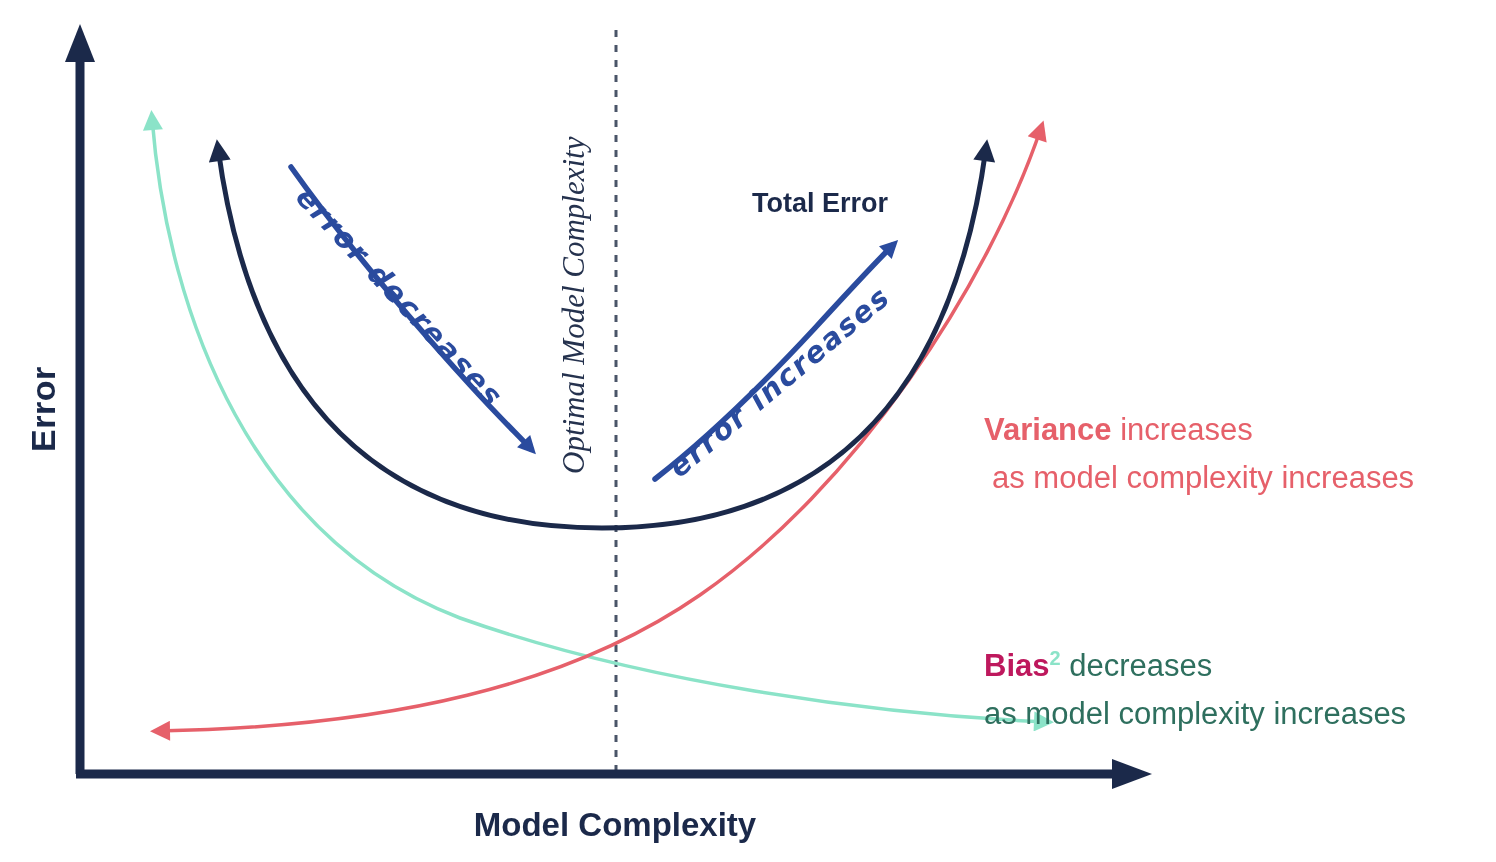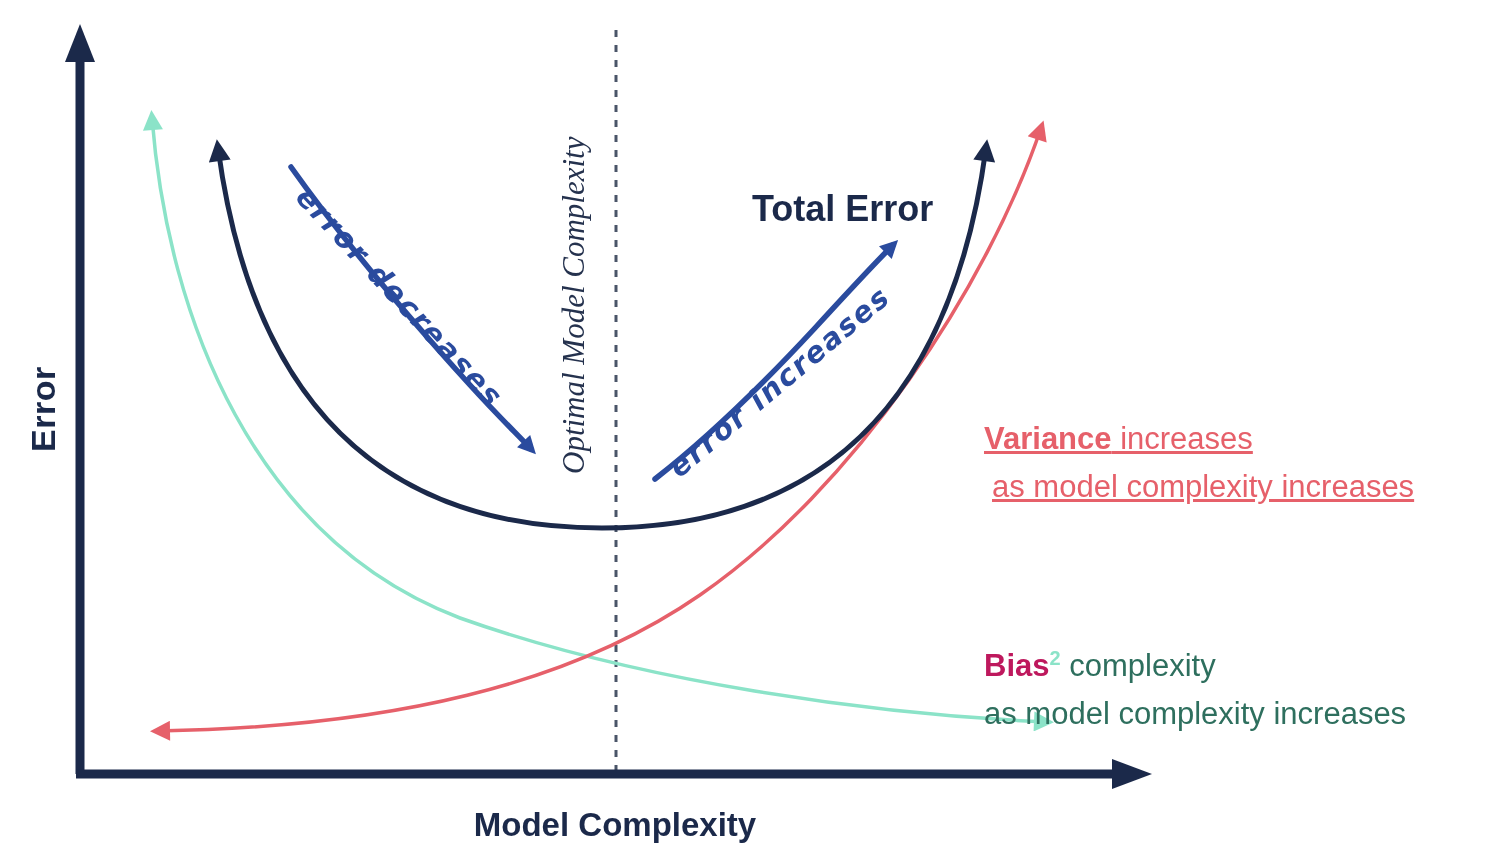--- a/index.html
+++ b/index.html
@@ -23,33 +23,33 @@
     font-size:33px;font-weight:bold;
   }
   .optimal-label{
     left:556px;top:474px;
     transform:rotate(-90deg);transform-origin:left top;
     font-family:"Liberation Serif", serif;
     font-style:italic;font-size:31px;color:#25324e;
   }
   .total-error-label{
     left:752px;top:188px;
-    font-size:36px;font-weight:bold;
+    font-size:27px;font-weight:bold;
   }
   .hand{
     position:absolute;
     color:#2a4b9e;
     font-family:"DejaVu Sans", sans-serif;
     font-style:italic;font-weight:bold;
     font-size:29px;letter-spacing:2px;white-space:nowrap;
   }
   .hand-decreases{left:314px;top:180px;transform:rotate(47deg);transform-origin:left top;}
   .hand-increases{left:662px;top:458px;transform:rotate(-40deg);transform-origin:left top;}
   .note{position:absolute;font-size:31px;line-height:48px;white-space:nowrap;}
-  .variance-note{left:984px;top:415px;color:#e6606a;text-decoration:underline;}
+  .variance-note{left:984px;top:406px;color:#e6606a;}
   .variance-note .term{font-weight:bold;}
   .variance-note .line2{margin-left:8px;}
   .bias-note{left:984px;top:634px;color:#2e6f5e;}
   .bias-note .term{font-weight:bold;color:#be185d;}
   .bias-note sup{color:#8be3c8;font-weight:bold;font-size:20px;}
 </style>
 </head>
 <body>
 
 <div id="stage">
@@ -99,18 +99,18 @@
 
   <div class="note variance-note">
     <div>
       <span class="term">Variance</span><span> increases</span>
     </div>
     <div class="line2">as model complexity increases</div>
   </div>
 
   <div class="note bias-note">
     <div>
-      <span class="term">Bias</span><sup>2</sup><span> complexity</span>
+      <span class="term">Bias</span><sup>2</sup><span> decreases</span>
     </div>
     <div class="line2">as model complexity increases</div>
   </div>
 
 </div>
 
 </body></html>

